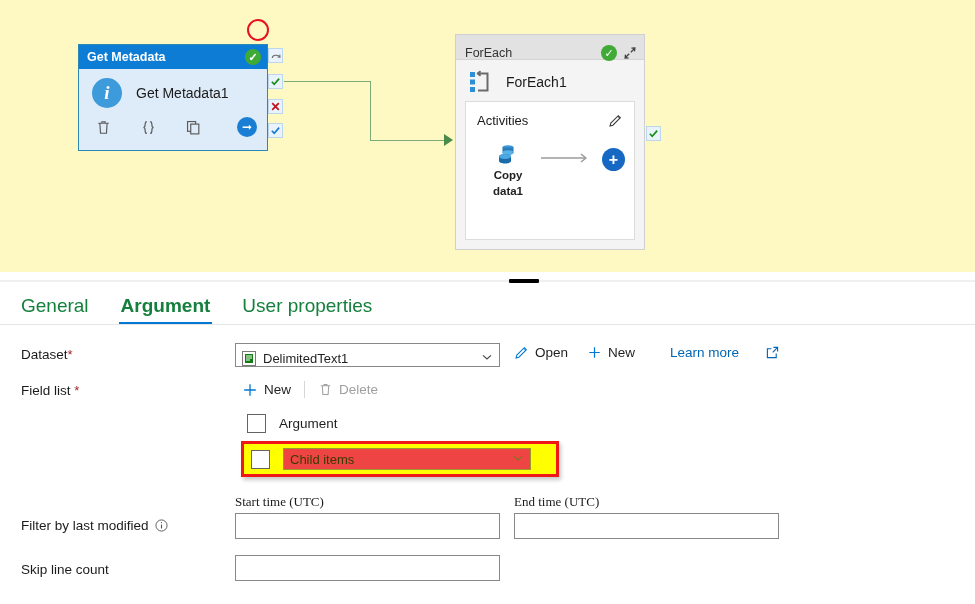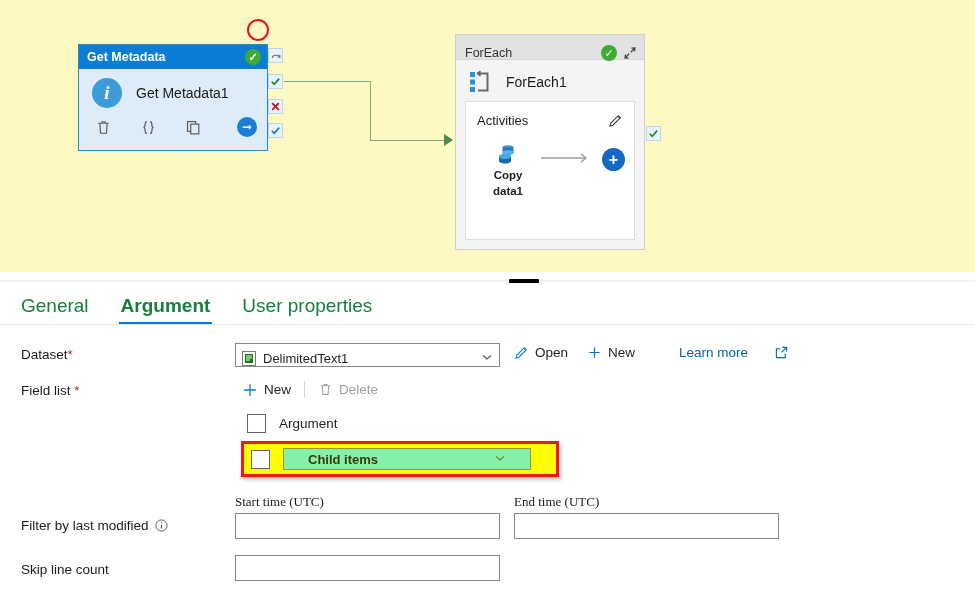--- a/index.html
+++ b/index.html
@@ -153,22 +153,22 @@
   .cbrow .cbtext { margin-left: 13px; font-size: 13.5px; }
 
   .highlight {
     position: absolute; left: 241px; top: 441px; width: 318px; height: 36px;
     background: #ffff00; border: 3px solid #f01717;
     box-shadow: 2px 3px 4px rgba(0,0,0,0.22);
   }
   .hl-inner { display: flex; align-items: center; height: 100%; padding-left: 7px; }
   .hl-sel {
     margin-left: 13px; width: 248px; height: 22px;
-    border: 1px solid #9a9a2a; background: #86efac;
-    display: flex; align-items: center; padding: 0 24px; font-size: 13px; color: #3b3b00; font-weight: bold;
+    border: 1px solid #9a9a2a; background: #ef4444;
+    display: flex; align-items: center; padding: 0 6px; font-size: 13px; color: #3b3b00;
   }
   .hl-sel .chev { margin-left: auto; color: #7a7a1a; }
 
   .inp { border: 1px solid #8a8886; background: #fff; height: 26px; }
   .sublabel { font-size: 13px; color: #1b1b1b; font-family: Liberation Serif, serif; }
   .info-ico { width: 13px; height: 13px; color: #555; margin-left: 6px; }
 </style>
 </head>
 <body>
 
@@ -346,21 +346,21 @@
         <span>Open</span>
       </span>
       <span class="linkbtn" style="margin-left:19px;">
         <span class="ic">
           <svg viewBox="0 0 16 16" width="15" height="15" fill="none" stroke="currentColor" stroke-width="1.3">
               <path d="M8 2.4v11.2M2.4 8h11.2"></path>
             </svg>
         </span>
         <span>New</span>
       </span>
-      <span class="linkbtn accent" style="margin-left:44px;gap:21px;">
+      <span class="linkbtn accent" style="margin-left:35px;gap:21px;">
         <span>Learn more</span>
         <span style="margin-left:6px; display:flex;">
           <svg viewBox="0 0 14 14" width="13" height="13" fill="none" stroke="currentColor" stroke-width="1.2">
             <path d="M8 1.5h4.5V6"></path>
               <path d="M12.5 1.5L7.2 6.8"></path>
               <path d="M11 8.2v4.3H1.5V3h4.3"></path>
           </svg>
         </span>
       </span>
     </div>

